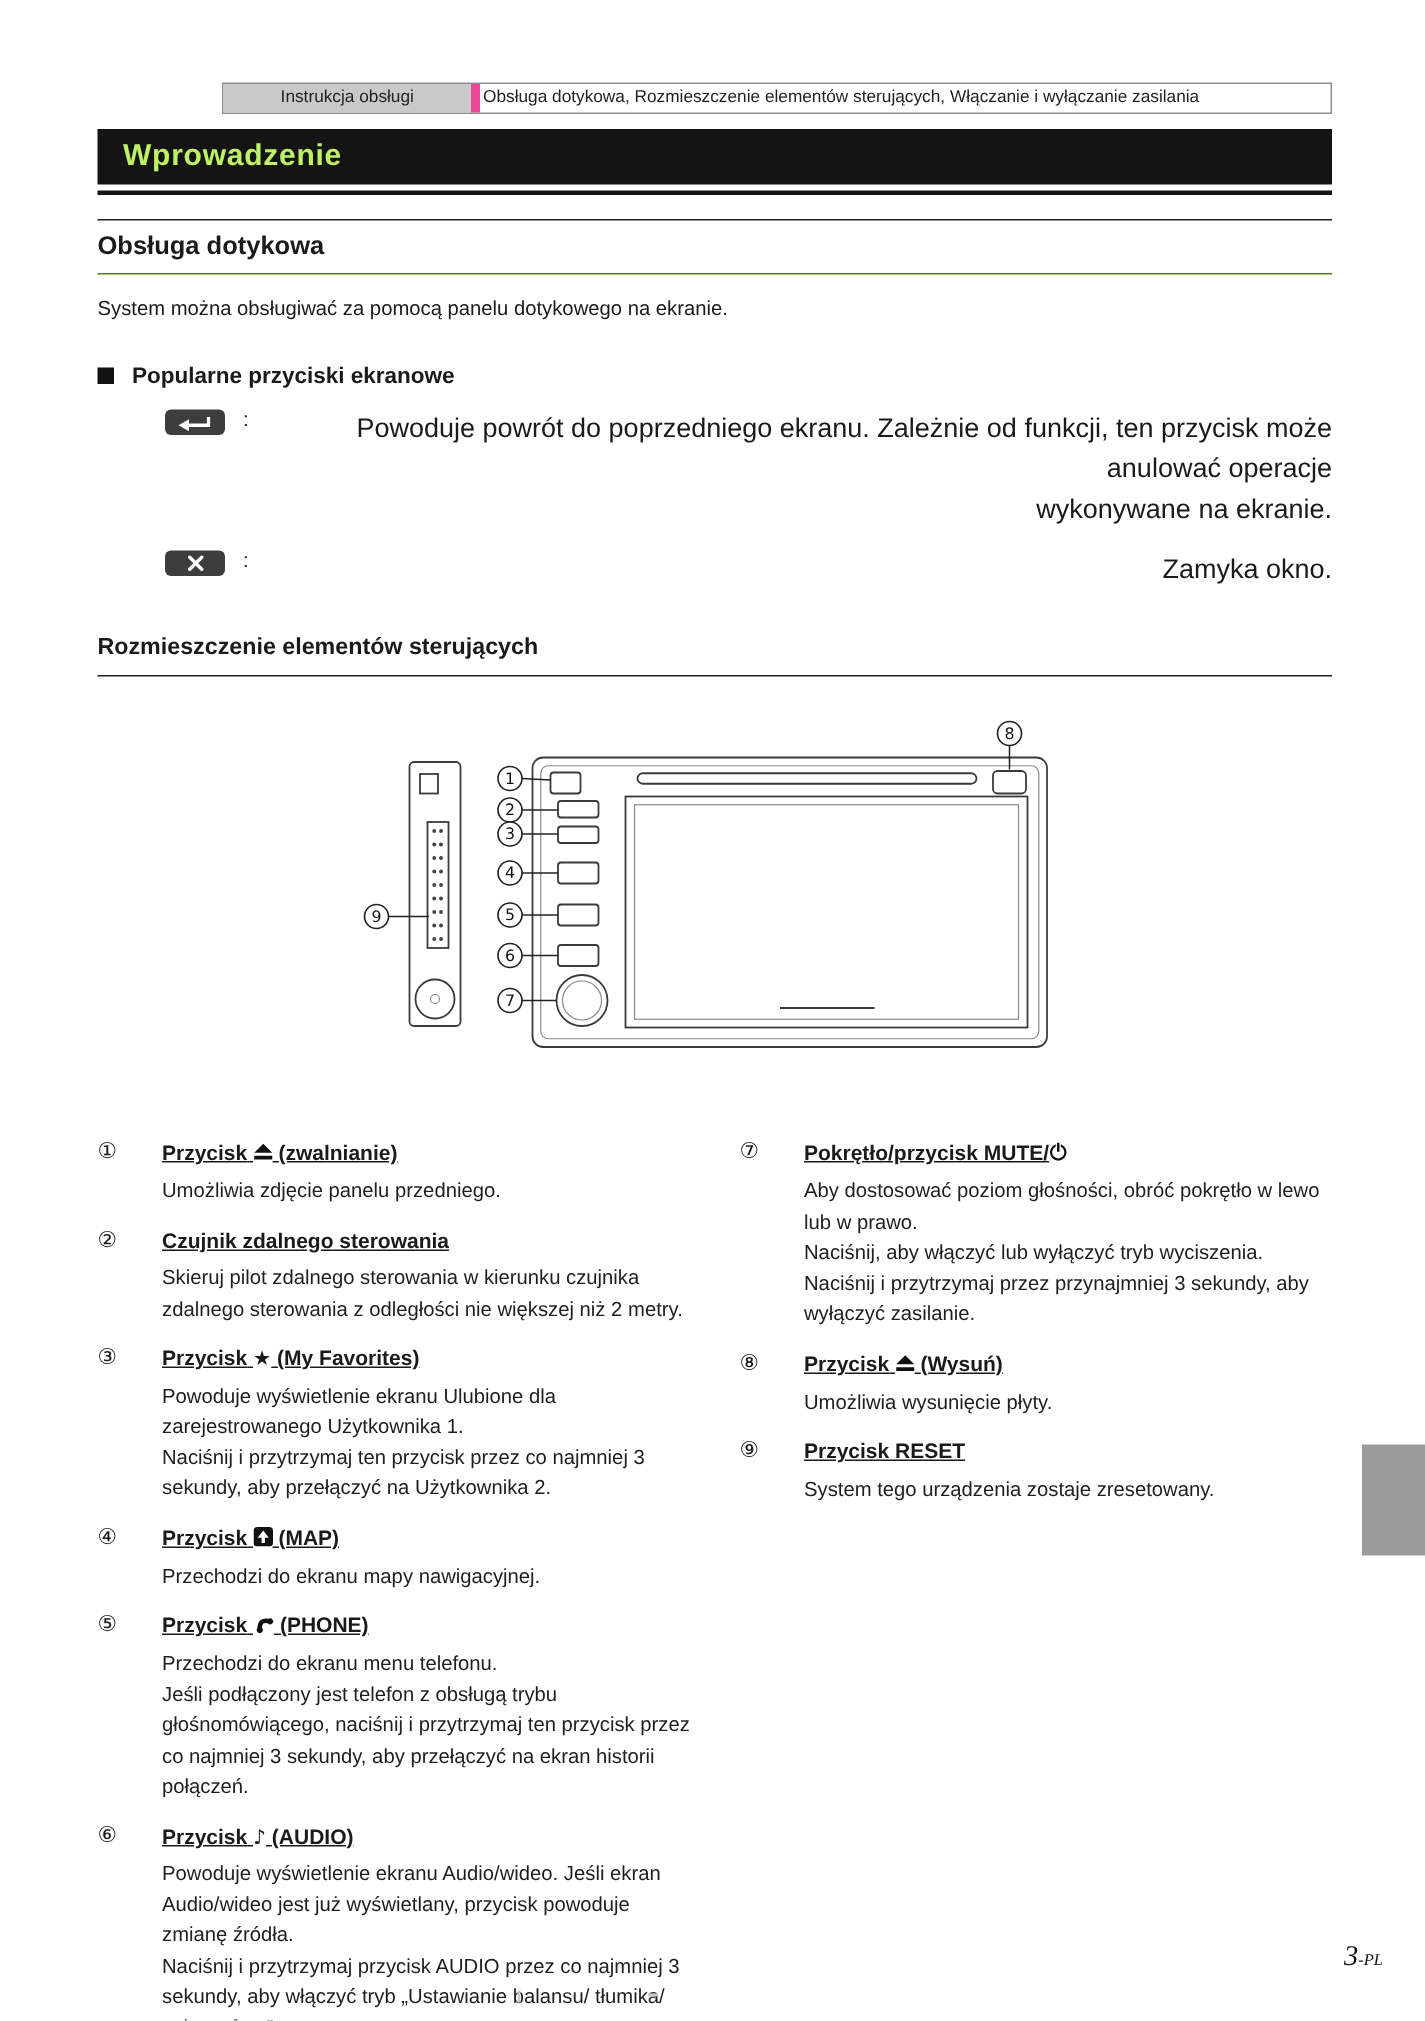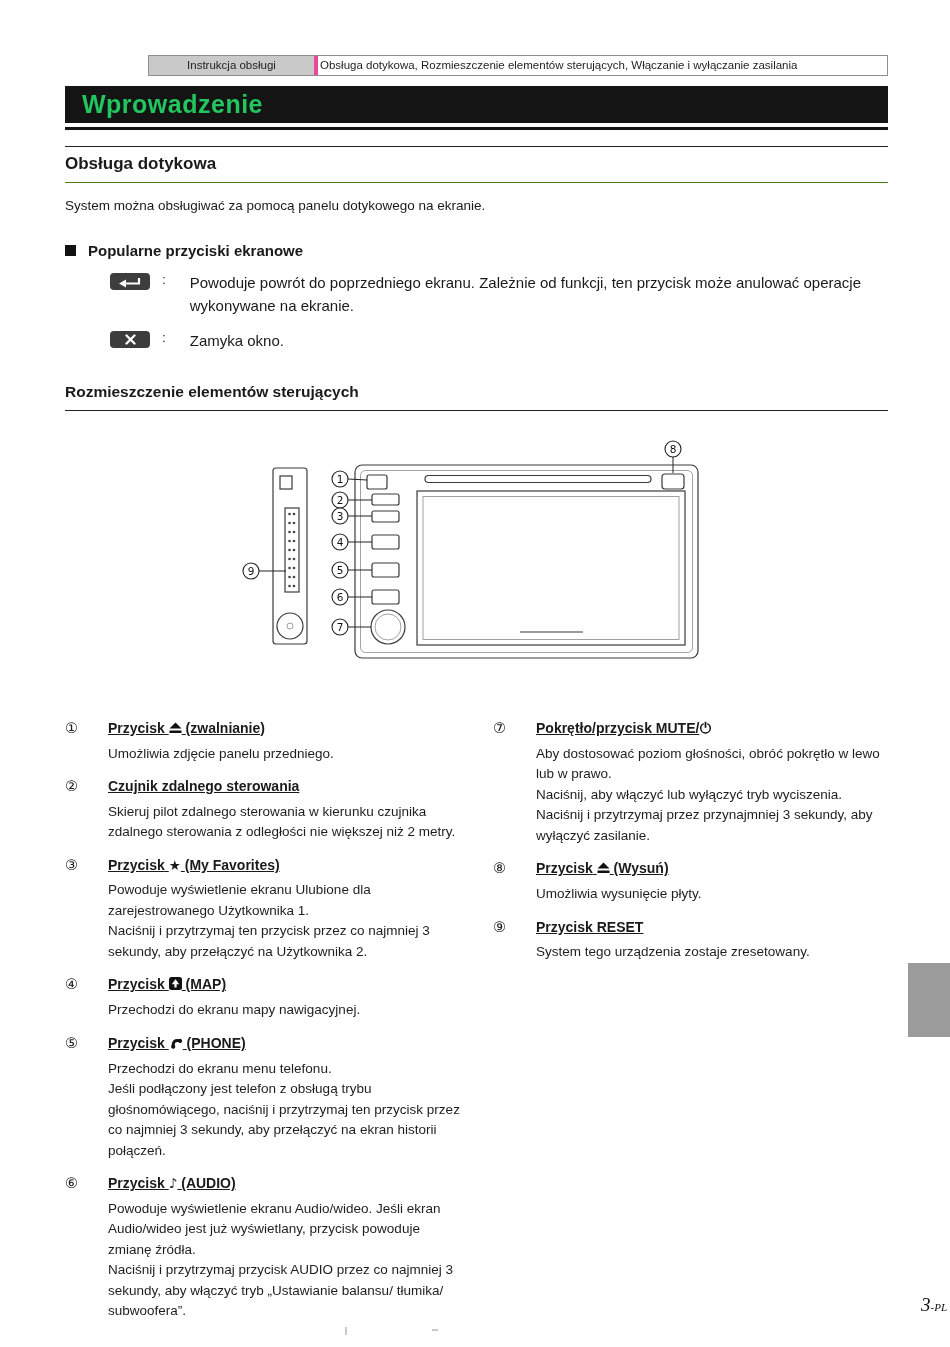--- a/index.html
+++ b/index.html
@@ -10,33 +10,33 @@
     overflow:hidden;
   }
 
   
   .doc-header {
     position:absolute; left:148px; top:55px; width:740px; height:21px;
     display:flex; border:1px solid #8f8f8f; box-sizing:border-box;
     font-size:11.5px; line-height:1;
   }
   .doc-header .cell-left {
-    width:165px; flex:none; background:#c9c9c9; border-right:4px solid #ec4899;
+    width:165px; flex:none; background:#c9c9c9; border-right:6px solid #ec4899;
     display:flex; align-items:center; justify-content:center; color:#1f1f1f;
   }
   .doc-header .cell-right {
     flex:1; display:flex; align-items:center; padding-left:2px; color:#1f1f1f;
     white-space:nowrap; overflow:hidden;
   }
 
   .main { position:absolute; left:65px; top:86px; width:823px; }
 
   .title-bar {
-    background:#141414; color:#22c55e; height:37px; line-height:37px;
-    font-size:25px; font-weight:bold; padding-left:17px; letter-spacing:0.5px;
+    background:#141414; color:#bef264; height:37px; line-height:37px;
+    font-size:20px; font-weight:bold; padding-left:17px; letter-spacing:0.5px;
     box-sizing:border-box;
   }
   .title-rule { height:3px; background:#141414; margin-top:4px; }
 
   .h1-wrap {
     margin-top:16px; border-top:1px solid #222; border-bottom:1px solid #4d7c0f;
     padding:7px 0 8px 0;
   }
   .h1 { font-size:17px; font-weight:bold; }
 
@@ -45,21 +45,21 @@
   .bullet-head { display:flex; align-items:center; margin-top:26px; }
   .bullet-square { width:11px; height:11px; background:#111; flex:none; margin-right:12px; }
   .bullet-title { font-size:15px; font-weight:bold; }
 
   .btn-row { display:flex; align-items:flex-start; margin:13px 0 0 45px; }
   .screen-btn {
     width:40px; height:17px; background:#3d3d3d; border-radius:4px; flex:none;
     display:flex; align-items:center; justify-content:center; margin-top:1px;
   }
   .colon { flex:none; margin:0 24px 0 12px; font-size:13.5px; }
-  .btn-desc { flex:1; font-size:15px; line-height:1.5; white-space:pre-line; }
+  .btn-desc { flex:1; font-size:18px; line-height:1.5; white-space:pre-line;text-align:right; }
 
   .h2-wrap {
     margin-top:30px; border-bottom:1px solid #222; padding-bottom:9px;
   }
   .h2 { font-size:15.5px; font-weight:bold; }
 
   .diagram-wrap { margin-top:24px; margin-left:170px; height:240px; }
 
   
   .ln  { fill:none; stroke:#3b3b3b; stroke-width:1.2; }
@@ -81,21 +81,21 @@
   }
   .head-text { flex:1;text-decoration:underline; }
   .ic { display:inline-block; vertical-align:-1px; }
   .ic.glyph { font-size:13.5px; vertical-align:0; font-family:"DejaVu Sans", sans-serif; font-weight:normal; }
   .item-body {
     margin:5px 0 0 43px; font-size:13.5px; line-height:1.52;
     white-space:pre-line; color:#1e1e1e;
   }
 
   .page-footer {
-    position:absolute; left:921px; top:1294px;
+    position:absolute; left:896px; top:1294px;
     font-family:"Liberation Serif", serif; font-style:italic; color:#111;
     white-space:nowrap;
   }
   .page-footer .n { font-size:19px; }
   .page-footer .sfx { font-size:11px; }
 
   .edge-tab {
     position:absolute; left:908px; top:963px; width:42px; height:74px;
     background:#9b9b9b;
   }

